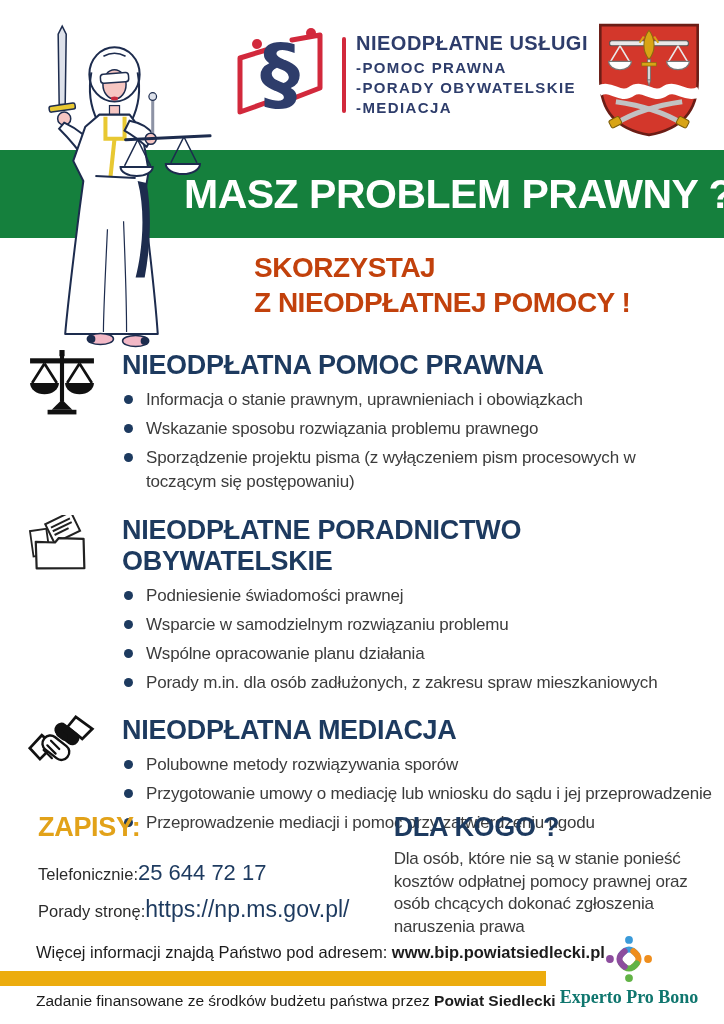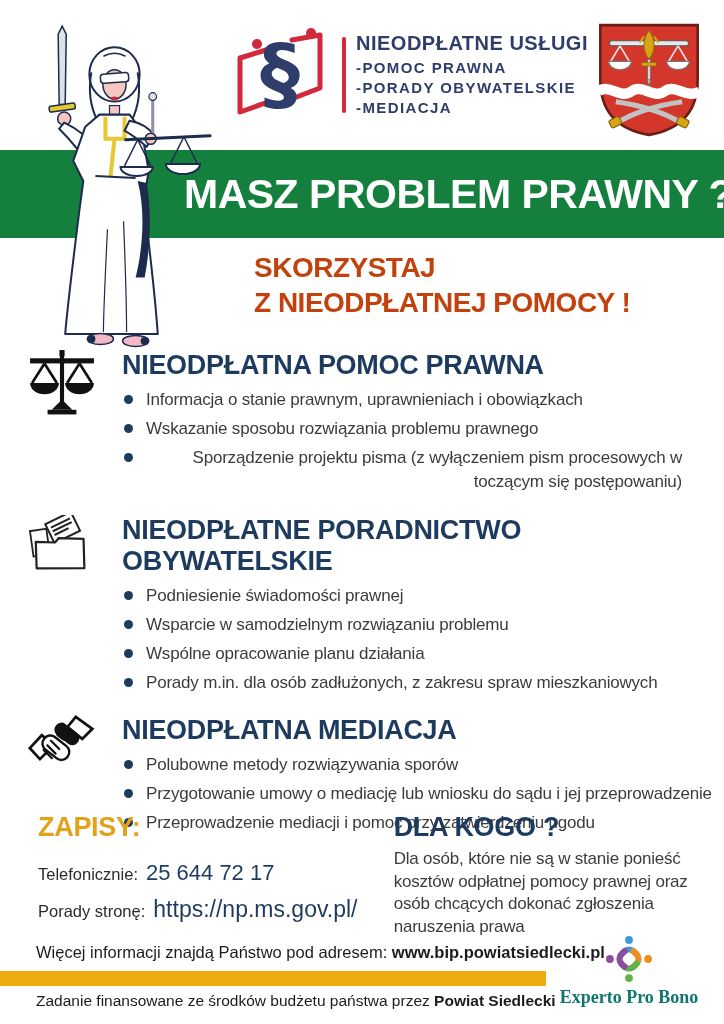--- a/index.html
+++ b/index.html
@@ -40,21 +40,21 @@
     letter-spacing:-0.2px; line-height:1.42; margin-bottom:5px;
   }
   .section li::before {
     content:""; position:absolute; left:2px; top:7px; width:9px; height:9px;
     border-radius:50%; background:#1d3a5f;
   }
   
   .bottom-row { position:absolute; left:38px; top:812px; width:660px; display:flex; z-index:4; }
   .zapisy { width:352px; }
   .zapisy-title { color:#e2a219; font-size:27px; font-weight:bold; letter-spacing:-0.3px; margin-bottom:17px; }
-  .contact-row { margin-bottom:10px; display:flex; align-items:baseline; gap:8px; }
+  .contact-row { margin-bottom:10px; display:flex; align-items:baseline; }
   .contact-label { color:#2b2b2b; font-size:16.5px; }
   .contact-phone { color:#1d3a5f; font-size:22px; }
   .contact-url { color:#1d3a5f; font-size:23px; text-decoration:none; }
   .dlakogo { margin-left:10px; width:310px; }
   .dlakogo-title { color:#1d3a5f; font-size:27px; font-weight:bold; margin-bottom:5px; letter-spacing:-0.3px; }
   .dlakogo-text { color:#3c3c3c; font-size:17px; line-height:1.33; letter-spacing:-0.2px; }
   
   .info-line { position:absolute; left:36px; top:943px; font-size:16.5px; color:#1c1c1c; z-index:4; }
   .info-line b { font-weight:bold; }
   .yellow-bar { position:absolute; left:0; top:971px; width:546px; height:15px; background:#ecac0e; z-index:2; }
@@ -175,21 +175,21 @@
           <path d="M36,32 A14,11 0 0 0 64,32 Z" fill="#111"></path>
           <polygon points="33,48 23,58 43,58" fill="#111"></polygon>
           <rect x="19" y="58" width="28" height="4.5" fill="#111"></rect>
         </svg>
       </div>
       <div>
         <h2>NIEODPŁATNA POMOC PRAWNA</h2>
         <ul>
           <li>Informacja o stanie prawnym, uprawnieniach i obowiązkach</li>
           <li>Wskazanie sposobu rozwiązania problemu prawnego</li>
-          <li style="max-width:560px;text-align:right;">Sporządzenie projektu pisma (z wyłączeniem pism procesowych w toczącym się postępowaniu)</li>
+          <li style="max-width:560px;">Sporządzenie projektu pisma (z wyłączeniem pism procesowych w toczącym się postępowaniu)</li>
         </ul>
       </div>
     </div>
 
     <div class="section">
       <div class="section-icon">
         <svg viewBox="0 0 72 64" width="66" height="59">
           <rect x="4" y="16" width="18" height="28" fill="#fff" stroke="#222" stroke-width="2" transform="rotate(-8 13 30)"></rect>
           <g transform="rotate(-26 38 15)">
             <rect x="23" y="2" width="31" height="23" fill="#fff" stroke="#222" stroke-width="2.2"></rect>

